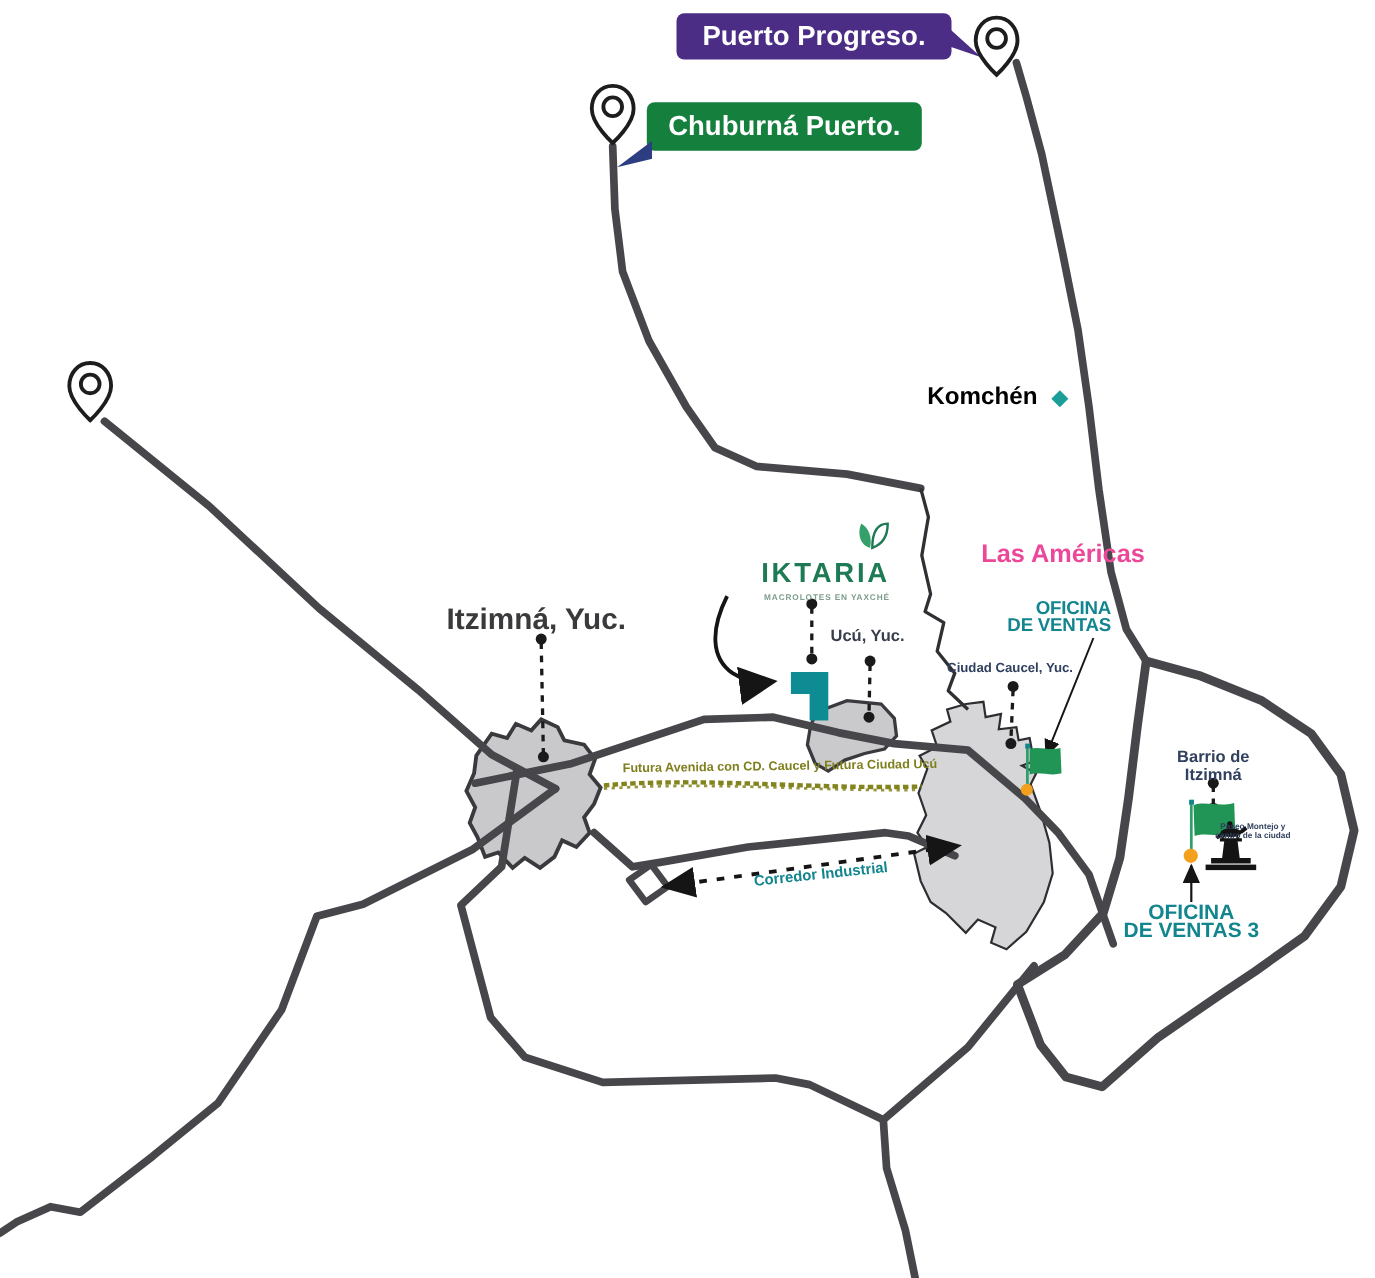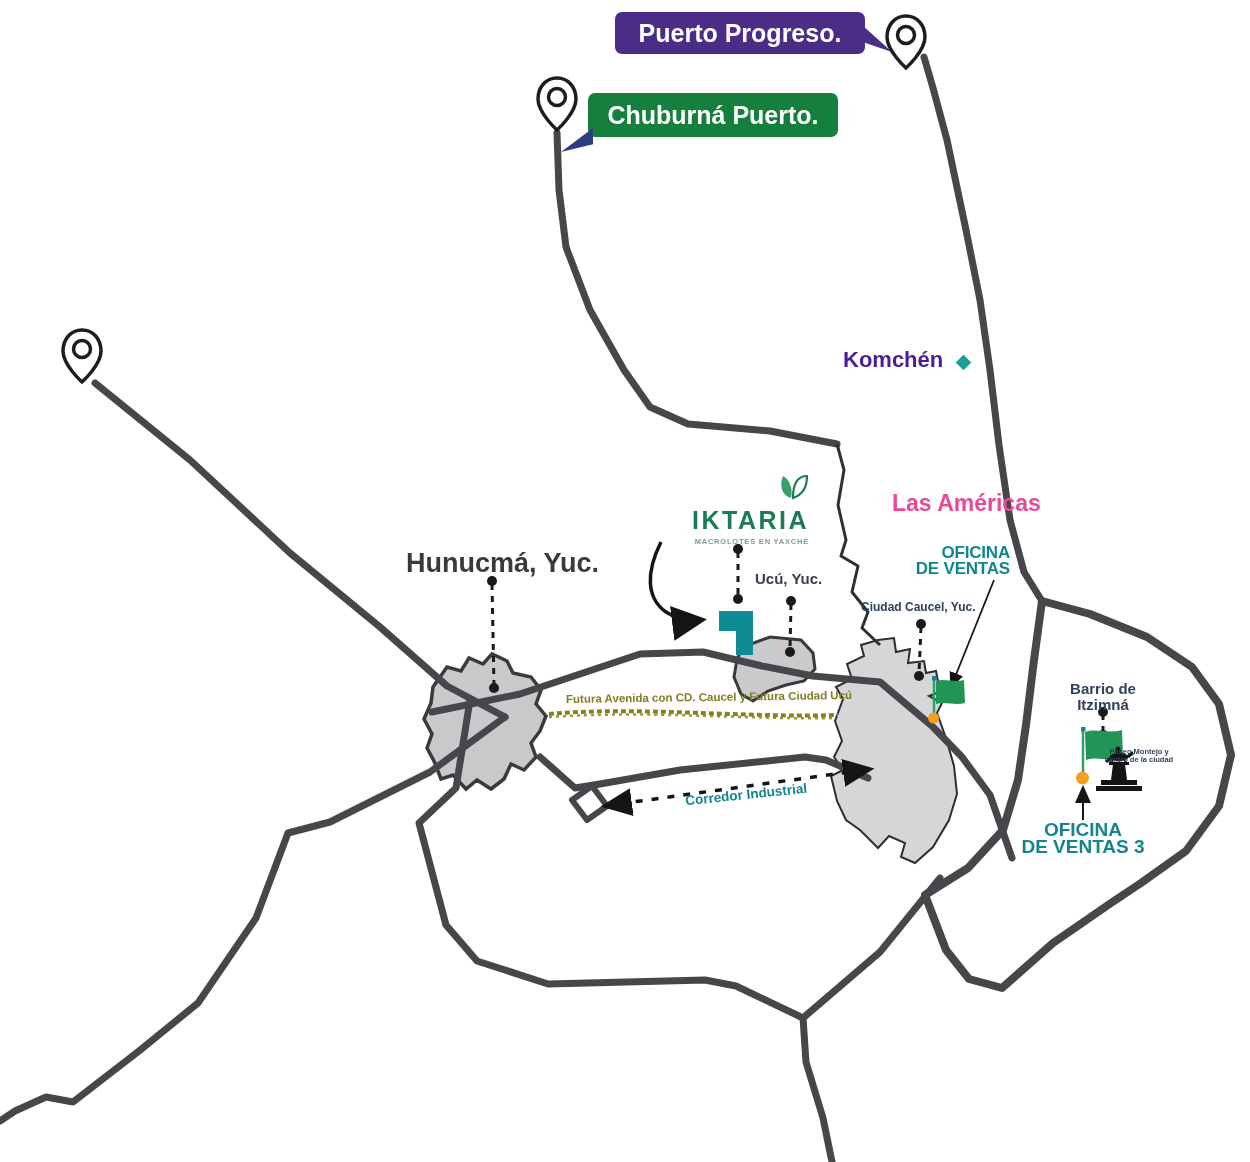--- a/index.html
+++ b/index.html
@@ -9,21 +9,21 @@
   }
   svg.layer{position:absolute;left:0;top:0;}
   .lbl{position:absolute;font-weight:bold;white-space:nowrap;}
   .lbl div{white-space:nowrap;}
   .banner{
     position:absolute;display:flex;align-items:center;justify-content:center;
     color:#fff;font-weight:bold;border-radius:7px;z-index:6;
   }
   .tail{position:absolute;}
   .pin{position:absolute;z-index:7;}
-  .komchen{left:843px;top:347px;font-size:22px;color:#4c1d95;z-index:5;}
+  .komchen{left:843px;top:347px;font-size:22px;color:#000000;z-index:5;}
   .las-americas{left:892px;top:490px;font-size:23px;color:#ec4899;z-index:5;}
   .hunucma{left:406px;top:548px;font-size:27px;color:#3a3a3c;z-index:5;}
   .ucu{left:755px;top:570px;font-size:15px;color:#373f4c;z-index:5;}
   .caucel{left:861px;top:600px;font-size:12px;color:#31405e;z-index:5;}
   .itzimna{left:1050px;top:681px;width:106px;text-align:center;font-size:15px;line-height:16px;color:#31405e;z-index:5;}
   .oficina-ventas{left:900px;top:545px;width:110px;text-align:right;font-size:17px;line-height:16px;color:#12858e;letter-spacing:-0.2px;z-index:5;}
   .oficina-ventas-3{left:1006px;top:821px;width:154px;text-align:center;font-size:19px;line-height:17px;color:#12858e;z-index:5;}
   .futura{left:566px;top:691px;font-size:11.5px;color:#7f7f1f;transform:rotate(-0.8deg);z-index:5;}
   .corredor{left:685px;top:787px;font-size:13.5px;color:#12858e;transform:rotate(-6deg);z-index:5;}
   .paseo{left:1102px;top:748px;width:74px;text-align:center;font-size:7.5px;line-height:8px;color:#31405e;z-index:5;}
@@ -157,21 +157,21 @@
     <circle cx="23" cy="22" r="8.5" fill="#fff" stroke="#1d1d1f" stroke-width="3.5"></circle>
   </svg>
 
   <svg class="pin" style="left:59px;top:327px" width="46" height="58" viewBox="0 0 46 58">
     <path d="M23,3 C12,3 4,12 4,24 C4,38 23,55 23,55 C23,55 42,38 42,24 C42,12 34,3 23,3 Z" fill="#fff" stroke="#1d1d1f" stroke-width="3.5"></path>
     <circle cx="23" cy="22" r="8.5" fill="#fff" stroke="#1d1d1f" stroke-width="3.5"></circle>
   </svg>
 
   <div class="lbl komchen">Komchén</div>
   <div class="lbl las-americas">Las Américas</div>
-  <div class="lbl hunucma">Hunucmá, Yuc.</div>
+  <div class="lbl hunucma">Itzimná, Yuc.</div>
   <div class="lbl ucu">Ucú, Yuc.</div>
   <div class="lbl caucel">Ciudad Caucel, Yuc.</div>
 
   <div class="lbl itzimna">
     <div>Barrio de</div>
     <div>Itzimná</div>
   </div>
 
   <div class="lbl oficina-ventas">
     <div>OFICINA</div>

